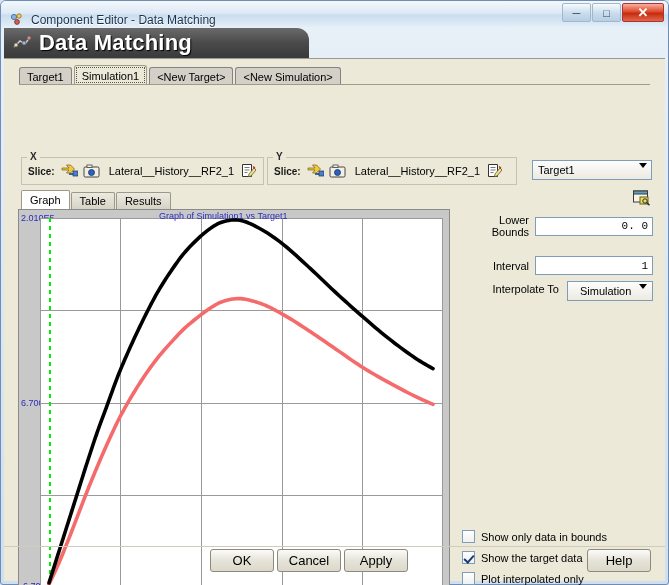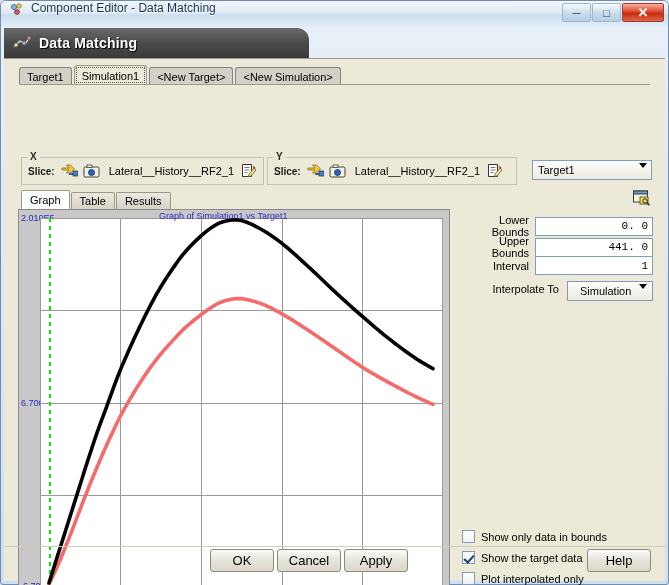--- a/index.html
+++ b/index.html
@@ -15,21 +15,21 @@
 
   
   #window {
     position:absolute; left:0; top:0; width:669px; height:585px;
     background:linear-gradient(to bottom,#e9f1f8 0%,#dde9f4 40%,#cfdff0 100%);
     border:1px solid #6f8db3;
     border-radius:6px 6px 3px 3px;
   }
   #titlebar {
     position:absolute; left:0; top:0; right:0; height:26px;
-    display:flex; align-items:flex-start;
+    display:flex; align-items:flex-end;
     padding-left:8px;
     border-radius:5px 5px 0 0;
     background:linear-gradient(to bottom,#f2f7fb 0%,#dfeaf5 45%,#cbddee 55%,#e3eef8 100%);
   }
   #title-icon { width:16px; height:16px; position:relative; flex:0 0 16px; margin-right:6px;}
   #title-text {
     font-size:12px; color:#17324d; white-space:nowrap;
     text-shadow:0 1px 0 #fff;
   }
   #win-btns { position:absolute; right:4px; top:2px; display:flex; gap:1px; }
@@ -52,21 +52,21 @@
 
   
   #banner {
     position:absolute; left:3px; top:27px; width:305px; height:30px;
     background:linear-gradient(to bottom,#6a6a6a 0%,#4a4a4a 50%,#3a3a3a 100%);
     border-radius:0 12px 0 0;
     display:flex; align-items:center; padding-left:8px;
   }
   #banner-icon { width:20px; height:18px; position:relative; margin-right:7px; }
   #banner-title {
-    color:#fff; font-size:14px; font-weight:bold;
+    color:#fff; font-size:22px; font-weight:bold;
     text-shadow:1px 1px 1px #000;
     letter-spacing:0.2px;
   }
 
   
   #panel {
     position:absolute; left:3px; top:57px; right:3px; bottom:3px;
     background:#ece9d8;
     border-top:1px solid #9b9b8f;
   }
@@ -362,24 +362,20 @@
             <polyline fill="none" stroke="#f56a6a" stroke-width="3.6" stroke-linecap="round" stroke-linejoin="round" points="9.00,366.25 9.70,364.76 10.63,362.80 11.74,360.47 12.98,357.87 14.29,355.08 15.63,352.20 16.94,349.33 18.19,346.55 18.58,345.66 19.73,342.99 20.88,340.27 22.03,337.51 23.18,334.71 24.33,331.88 25.47,329.03 26.62,326.16 27.77,323.27 28.16,322.31 29.31,319.41 30.46,316.48 31.60,313.52 32.75,310.54 33.90,307.55 35.05,304.56 36.20,301.57 37.35,298.59 37.73,297.60 38.88,294.62 40.03,291.64 41.18,288.64 42.33,285.65 43.48,282.67 44.63,279.70 45.78,276.76 46.93,273.84 47.31,272.88 48.46,270.01 49.61,267.15 50.76,264.32 51.91,261.50 53.06,258.71 54.21,255.94 55.36,253.18 56.51,250.44 56.89,249.54 58.02,246.86 59.13,244.26 60.23,241.70 61.33,239.15 62.45,236.59 63.60,233.98 64.79,231.30 66.04,228.52 66.47,227.57 67.81,224.61 69.19,221.53 70.63,218.36 72.10,215.15 73.60,211.91 75.11,208.70 76.63,205.54 78.15,202.47 78.66,201.48 80.19,198.53 81.73,195.62 83.30,192.76 84.87,189.93 86.45,187.14 88.04,184.39 89.62,181.68 91.20,179.02 91.72,178.13 93.29,175.52 94.86,172.94 96.42,170.40 97.99,167.91 99.56,165.45 101.13,163.03 102.69,160.65 104.26,158.31 104.78,157.54 106.35,155.25 107.92,153.00 109.48,150.79 111.05,148.63 112.62,146.50 114.19,144.41 115.75,142.36 117.32,140.35 117.84,139.69 119.41,137.74 120.98,135.84 122.55,133.99 124.11,132.18 125.68,130.39 127.25,128.63 128.81,126.89 130.38,125.16 130.90,124.58 132.47,122.85 134.04,121.13 135.61,119.42 137.17,117.74 138.74,116.08 140.31,114.46 141.88,112.88 143.44,111.35 143.97,110.85 145.53,109.40 147.10,107.99 148.67,106.64 150.24,105.32 151.80,104.03 153.37,102.76 154.94,101.52 156.50,100.28 157.03,99.87 158.59,98.63 160.16,97.40 161.73,96.19 163.30,95.00 164.86,93.83 166.43,92.71 168.00,91.62 169.57,90.59 170.09,90.25 171.63,89.28 173.13,88.33 174.61,87.41 176.10,86.53 177.61,85.71 179.18,84.93 180.81,84.22 182.55,83.58 183.15,83.39 185.01,82.81 186.93,82.26 188.92,81.75 190.97,81.31 193.08,80.95 195.25,80.70 197.49,80.57 199.78,80.60 200.56,80.64 202.97,80.88 205.49,81.27 208.08,81.78 210.73,82.41 213.42,83.15 216.12,83.97 218.80,84.86 221.46,85.81 222.33,86.13 224.92,87.16 227.46,88.27 229.99,89.46 232.52,90.72 235.08,92.07 237.69,93.49 240.37,94.99 243.15,96.57 244.10,97.12 247.03,98.83 250.07,100.66 253.19,102.59 256.36,104.59 259.57,106.64 262.79,108.73 266.00,110.82 269.18,112.91 270.22,113.60 273.36,115.68 276.49,117.79 279.63,119.92 282.76,122.08 285.90,124.24 289.03,126.41 292.17,128.58 295.30,130.73 296.35,131.45 299.48,133.61 302.62,135.79 305.75,137.99 308.89,140.18 312.02,142.36 315.16,144.50 318.29,146.60 321.42,148.64 322.47,149.30 325.60,151.25 328.74,153.14 331.87,155.00 335.01,156.81 338.14,158.59 341.28,160.35 344.41,162.09 347.55,163.83 348.59,164.40 351.78,166.15 355.03,167.91 358.32,169.68 361.60,171.41 364.83,173.10 367.97,174.73 370.98,176.26 373.81,177.69 374.71,178.13 377.39,179.43 380.05,180.67 382.63,181.85 385.10,182.94 387.38,183.93 389.43,184.82 391.19,185.58 392.61,186.20 393.00,186.37"></polyline>
             <polyline fill="none" stroke="#000000" stroke-width="3.6" stroke-linecap="round" stroke-linejoin="round" points="9.00,364.88 9.70,362.66 10.63,359.72 11.74,356.23 12.98,352.34 14.29,348.21 15.63,343.98 16.94,339.83 18.19,335.90 18.58,334.67 19.73,331.05 20.88,327.42 22.03,323.80 23.18,320.17 24.33,316.55 25.47,312.92 26.62,309.30 27.77,305.67 28.16,304.46 29.31,300.84 30.46,297.21 31.60,293.59 32.75,289.96 33.90,286.34 35.05,282.71 36.20,279.09 37.35,275.46 37.73,274.25 38.88,270.62 40.03,266.97 41.18,263.32 42.33,259.67 43.48,256.03 44.63,252.40 45.78,248.80 46.93,245.23 47.31,244.04 48.46,240.50 49.61,236.97 50.76,233.45 51.91,229.95 53.06,226.48 54.21,223.04 55.36,219.65 56.51,216.31 56.89,215.21 58.02,211.99 59.13,208.91 60.23,205.90 61.33,202.92 62.45,199.92 63.60,196.85 64.79,193.65 66.04,190.29 66.47,189.12 67.81,185.47 69.19,181.63 70.63,177.65 72.10,173.58 73.60,169.48 75.11,165.39 76.63,161.36 78.15,157.44 78.66,156.16 80.19,152.39 81.73,148.66 83.30,144.97 84.87,141.32 86.45,137.71 88.04,134.14 89.62,130.60 91.20,127.11 91.72,125.96 93.29,122.51 94.86,119.11 96.42,115.75 97.99,112.43 99.56,109.15 101.13,105.91 102.69,102.70 104.26,99.54 104.78,98.49 106.35,95.37 107.92,92.28 109.48,89.22 111.05,86.20 112.62,83.23 114.19,80.32 115.75,77.47 117.32,74.69 117.84,73.78 119.41,71.10 120.98,68.49 122.55,65.94 124.11,63.46 125.68,61.02 127.25,58.63 128.81,56.28 130.38,53.95 130.90,53.18 132.47,50.88 134.04,48.61 135.61,46.38 137.17,44.19 138.74,42.04 140.31,39.95 141.88,37.92 143.44,35.96 143.97,35.33 145.53,33.47 147.10,31.69 148.67,29.97 150.24,28.31 151.80,26.69 153.37,25.13 154.94,23.59 156.50,22.09 157.03,21.60 158.59,20.13 160.16,18.68 161.73,17.27 163.30,15.90 164.86,14.58 166.43,13.31 168.00,12.11 169.57,10.97 170.09,10.61 171.63,9.56 173.13,8.56 174.61,7.61 176.10,6.72 177.61,5.90 179.18,5.15 180.81,4.49 182.55,3.92 183.15,3.75 185.01,3.26 186.93,2.80 188.92,2.39 190.97,2.07 193.08,1.87 195.25,1.81 197.49,1.91 199.78,2.22 200.56,2.37 202.97,2.98 205.49,3.80 208.08,4.80 210.73,5.94 213.42,7.22 216.12,8.59 218.80,10.02 221.46,11.49 222.33,11.99 224.92,13.49 227.46,15.05 229.99,16.68 232.52,18.39 235.08,20.19 237.69,22.11 240.37,24.15 243.15,26.33 244.10,27.09 247.03,29.50 250.07,32.09 253.19,34.83 256.36,37.68 259.57,40.60 262.79,43.56 266.00,46.53 269.18,49.47 270.22,50.43 273.36,53.34 276.49,56.30 279.63,59.29 282.76,62.29 285.90,65.30 289.03,68.29 292.17,71.26 295.30,74.18 296.35,75.15 299.48,78.02 302.62,80.88 305.75,83.71 308.89,86.53 312.02,89.32 315.16,92.09 318.29,94.85 321.42,97.59 322.47,98.49 325.60,101.21 328.74,103.92 331.87,106.62 335.01,109.29 338.14,111.94 341.28,114.55 344.41,117.12 347.55,119.64 348.59,120.46 351.78,122.95 355.03,125.45 358.32,127.93 361.60,130.36 364.83,132.72 367.97,134.98 370.98,137.11 373.81,139.07 374.71,139.69 377.39,141.46 380.05,143.13 382.63,144.70 385.10,146.15 387.38,147.46 389.43,148.63 391.19,149.62 392.61,150.44 393.00,150.67"></polyline>
           </svg>
         </div>
       </div>
 
       <div class="field-row" style="left:452px; top:152px;">
         <span class="field-lbl" style="width:68px;">Lower Bounds</span>
         <input class="field-in" style="width: 118px; margin-left: 6px;" value="0. 0">
       </div>
-      <div class="field-row" style="left:452px; top:173px;">
-        <span class="field-lbl" style="width:68px;">Upper Bounds</span>
-        <input class="field-in" style="width: 118px; margin-left: 6px;" value="441. 0">
-      </div>
       <div class="field-row" style="left:452px; top:194px;">
         <span class="field-lbl" style="width:68px;">Interval</span>
         <input class="field-in" style="width: 118px; margin-left: 6px;" value="1">
       </div>
 
       <div class="field-row" style="left:446px; top:221px;">
         <span class="field-lbl" style="width:104px;">Interpolate To</span>
       </div>
       <div id="combo-interp" style="left:558px; top:219px;">
         <span>Simulation</span>

